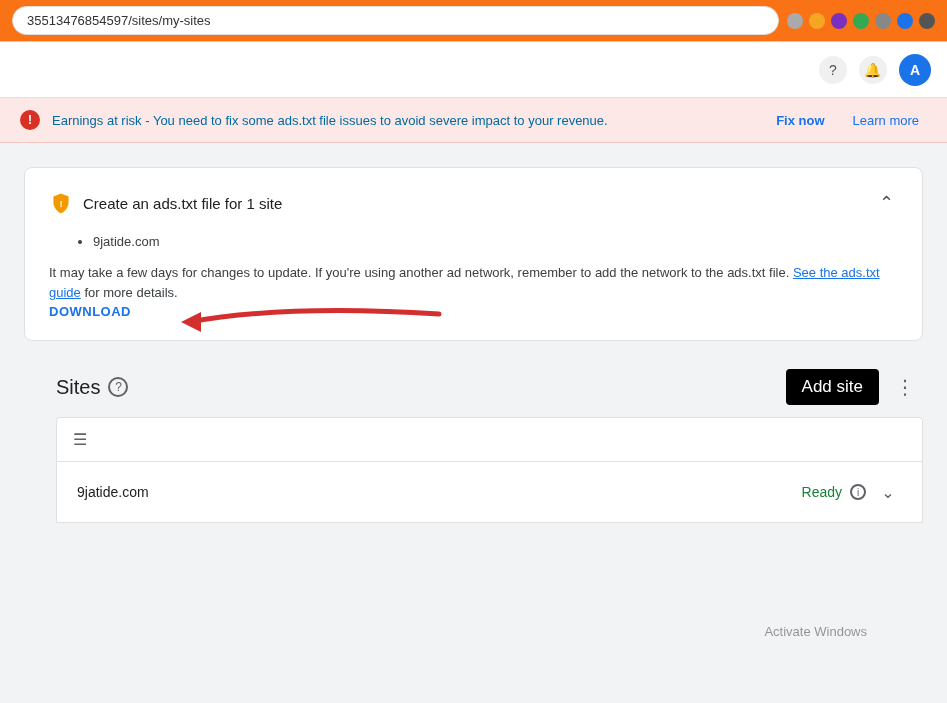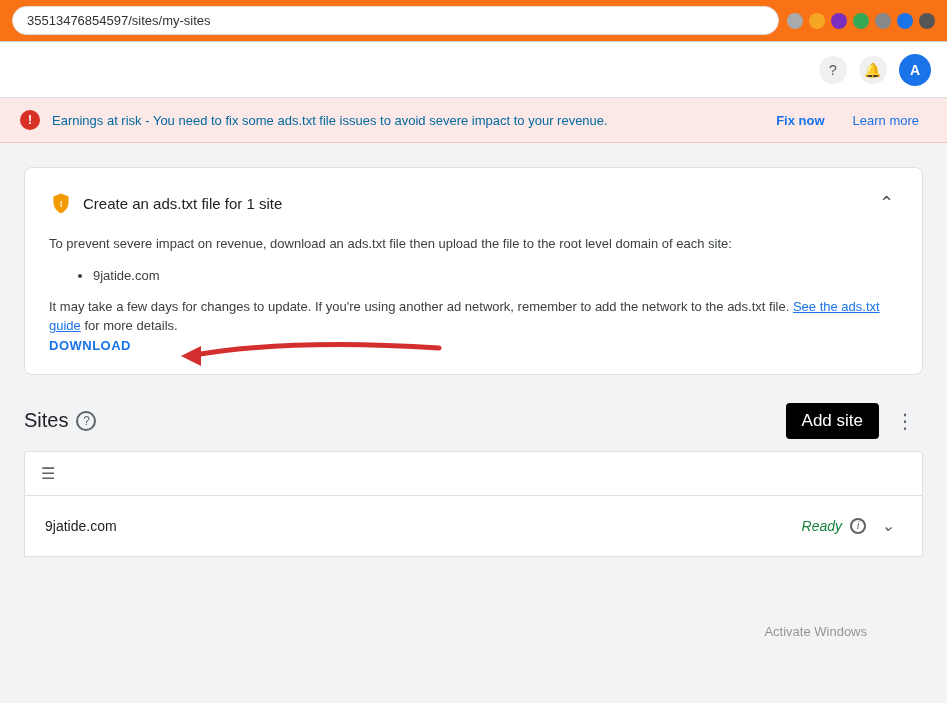--- a/index.html
+++ b/index.html
@@ -226,20 +226,21 @@
     .red-arrow {
       position: absolute;
       top: -8px;
       left: 60px;
       pointer-events: none;
     }
 
     
     .sites-section {
       margin-top: 4px;
+      margin-left: 32px;
     }
 
     .sites-header {
       display: flex;
       align-items: center;
       justify-content: space-between;
       margin-bottom: 12px;
     }
 
     .sites-title-row {
@@ -331,21 +332,20 @@
 
     .site-name {
       font-size: 14px;
       color: #202124;
     }
 
     .site-status-row {
       display: flex;
       align-items: center;
       gap: 8px;
-      font-style: italic;
     }
 
     .status-ready {
       color: #188038;
       font-size: 14px;
       font-weight: 500;
     }
 
     .info-icon {
       width: 16px;
@@ -424,21 +424,20 @@
           <svg width="22" height="22" viewBox="0 0 24 24" fill="none" xmlns="http://www.w3.org/2000/svg">
             <path d="M12 2L4 5v6c0 5.55 3.84 10.74 8 12 4.16-1.26 8-6.45 8-12V5l-8-3z" fill="#f29900" stroke="#f29900" stroke-width="0.5"></path>
             <text x="12" y="16" text-anchor="middle" fill="white" font-size="9" font-weight="bold">!</text>
           </svg>
         </div>
         <span class="card-title">Create an ads.txt file for 1 site</span>
       </div>
       <button class="collapse-btn">⌃</button>
     </div>
 
-    <p class="card-description">To prevent severe impact on revenue, download an ads.txt file then upload the file to the root level domain of each site:</p>
 
     <ul style="margin-left:24px; margin-bottom:14px;">
       <li class="card-bullet">9jatide.com</li>
     </ul>
 
     <p class="card-note">
       <span>It may take a few days for changes to update. If you're using another ad network, remember to add the network to the</span>
       ads.txt file. <a class="ads-txt-link">See the ads.txt guide</a>
       <span>for more details.</span>
     </p>

